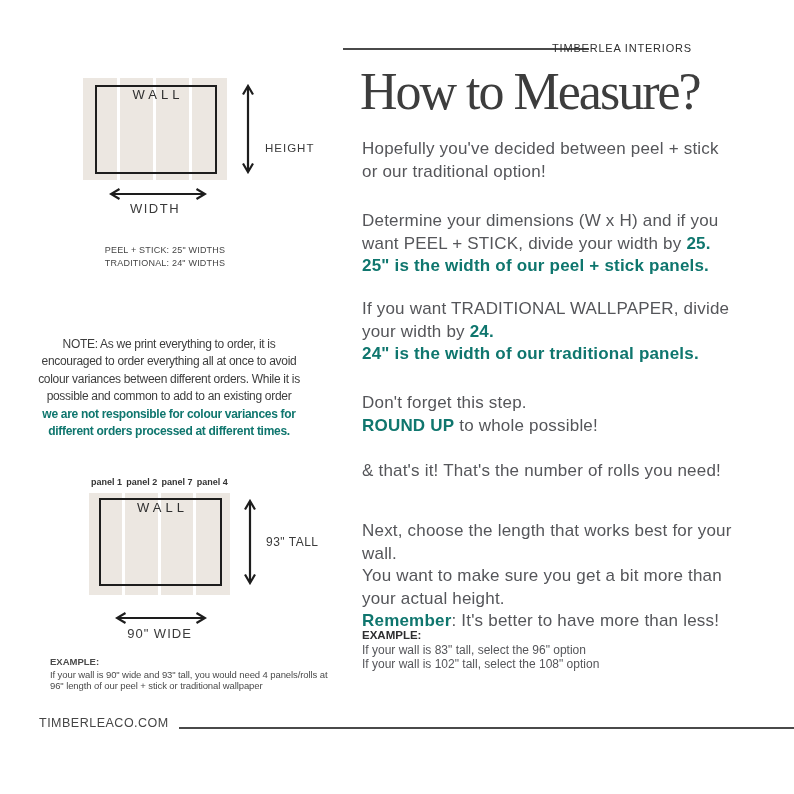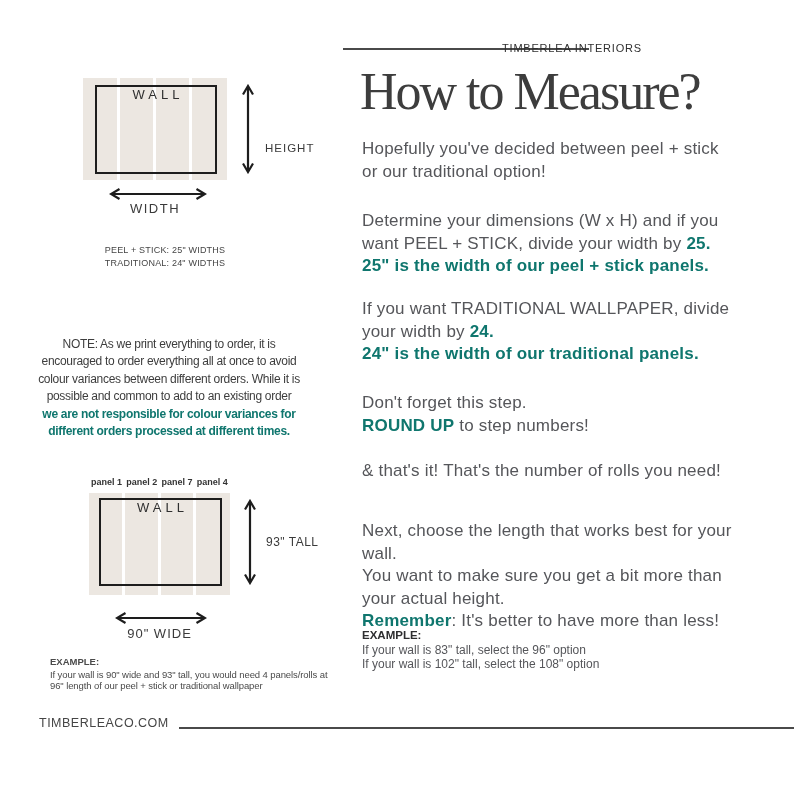--- a/index.html
+++ b/index.html
@@ -5,21 +5,21 @@
   html,body { margin:0; padding:0; }
   body {
     width:794px; height:794px; background:#ffffff; position:relative;
     font-family:"Liberation Sans", sans-serif; overflow:hidden;
     -webkit-font-smoothing:antialiased;
   }
 
   
   .hdr-line { position:absolute; left:343px; top:48px; width:246px; height:1.5px; background:#4a4a4a; }
   .brand {
-    position:absolute; right:52px; top:42px; width:240px; text-align:left;
+    position:absolute; right:52px; top:42px; width:240px; text-align:center;
     font-size:11px; letter-spacing:0.8px; color:#2f2f2f;
   }
   .title {
     position:absolute; left:360px; top:64px; margin:0;
     font-family:"Liberation Serif", serif; font-weight:400;
     font-size:52px; line-height:56px; letter-spacing:-2px; color:#3d3d3d;
   }
 
   
   .para {
@@ -101,21 +101,21 @@
     <div><span>want PEEL + STICK, divide your width by </span><span class="b">25.</span></div>
     <div><span class="b">25" is the width of our peel + stick panels.</span></div>
   </div>
 <div class="para p3">
     <div><span>If you want TRADITIONAL WALLPAPER, divide</span></div>
     <div><span>your width by </span><span class="b">24.</span></div>
     <div><span class="b">24" is the width of our traditional panels.</span></div>
   </div>
 <div class="para p4">
     <div><span>Don't forget this step.</span></div>
-    <div><span class="b">ROUND UP</span><span> to step numbers!</span></div>
+    <div><span class="b">ROUND UP</span><span> to whole possible!</span></div>
   </div>
 <div class="para p5">
     <div><span>&amp; that's it! That's the number of rolls you need!</span></div>
   </div>
 <div class="para p6">
     <div><span>Next, choose the length that works best for your</span></div>
     <div><span>wall.</span></div>
     <div><span>You want to make sure you get a bit more than</span></div>
     <div><span>your actual height.</span></div>
     <div><span class="b">Remember</span><span>: It's better to have more than less!</span></div>

